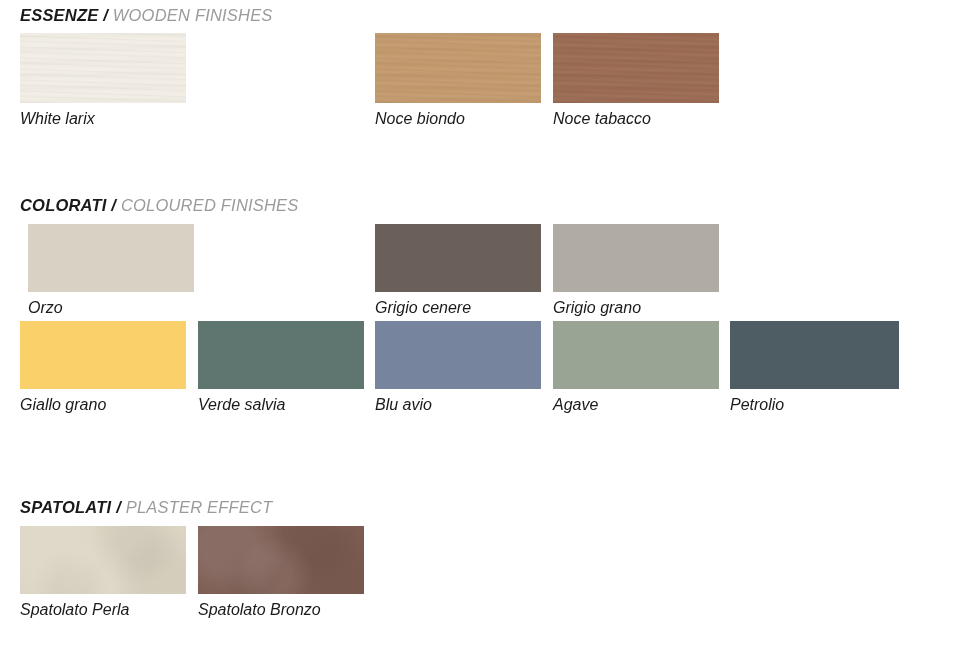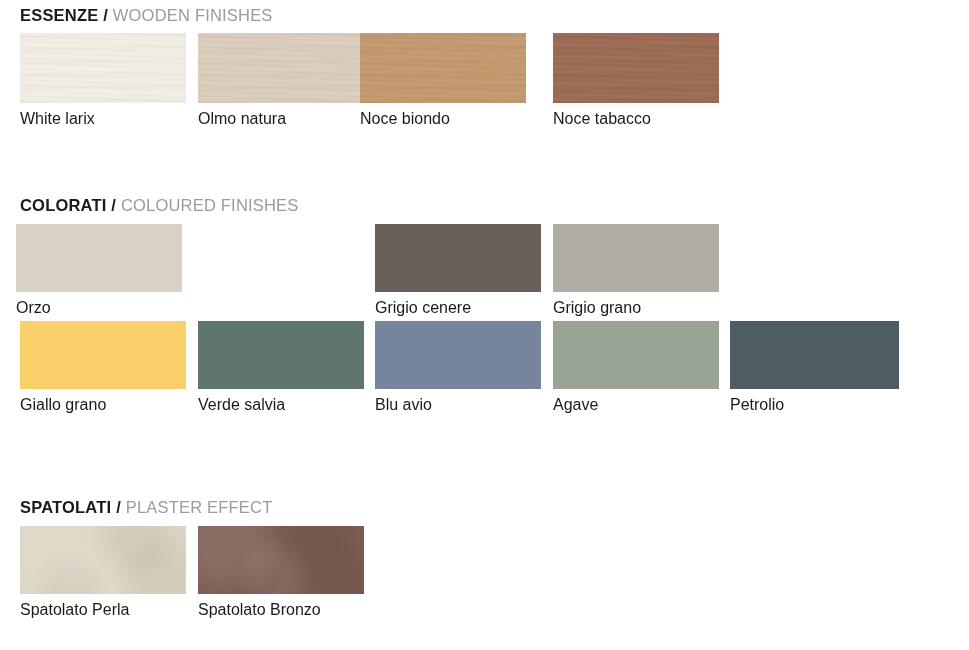--- a/index.html
+++ b/index.html
@@ -107,40 +107,36 @@
       radial-gradient(circle at 30% 88%, rgba(0,0,0,0.035) 0 12%, rgba(0,0,0,0) 30%);
     pointer-events: none;
   }
   .chip.flat {
     position: relative;
   }
 </style>
 </head>
 <body>
 
-<div class="page" style="background: rgb(255, 255, 255); width: 969px; height: 620px;">
+<div class="page" style="background: rgb(255, 255, 255); width: 969px; height: 620px; font-style: italic;">
     <div class="section-header" style="top: 6px;"><span class="name">ESSENZE</span> <span class="slash">/</span> <span class="sub">WOODEN FINISHES</span></div>
     <div class="swatch" style="left: 20px; top: 33px; width: 166px; height: 70px;">
       <div class="chip grain" style="background: rgb(242, 238, 229);"></div>
       <div class="caption">White larix</div>
     </div>
-    <div class="swatch" style="left: 198px; top: 33px; width: 166px; height: 70px;">
-      <div class="chip grain" style="background: rgb(220, 206, 189);"></div>
-      <div class="caption">Olmo natura</div>
-    </div>
-    <div class="swatch" style="left: 360px; top: 33px; width: 166px; height: 70px;">
+    <div class="swatch" style="left: 375px; top: 33px; width: 166px; height: 70px;">
       <div class="chip grain" style="background: rgb(195, 154, 109);"></div>
       <div class="caption">Noce biondo</div>
     </div>
     <div class="swatch" style="left: 553px; top: 33px; width: 166px; height: 70px;">
       <div class="chip grain" style="background: rgb(155, 107, 82);"></div>
       <div class="caption">Noce tabacco</div>
     </div>
     <div class="section-header" style="top: 196px;"><span class="name">COLORATI</span> <span class="slash">/</span> <span class="sub">COLOURED FINISHES</span></div>
-    <div class="swatch" style="left: 16px; top: 224px; width: 166px; height: 68px;">
+    <div class="swatch" style="left: 28px; top: 224px; width: 166px; height: 68px;">
       <div class="chip flat" style="background: rgb(217, 209, 196);"></div>
       <div class="caption">Orzo</div>
     </div>
     <div class="swatch" style="left: 375px; top: 224px; width: 166px; height: 68px;">
       <div class="chip flat" style="background: rgb(106, 95, 89);"></div>
       <div class="caption">Grigio cenere</div>
     </div>
     <div class="swatch" style="left: 553px; top: 224px; width: 166px; height: 68px;">
       <div class="chip flat" style="background: rgb(176, 171, 164);"></div>
       <div class="caption">Grigio grano</div>

